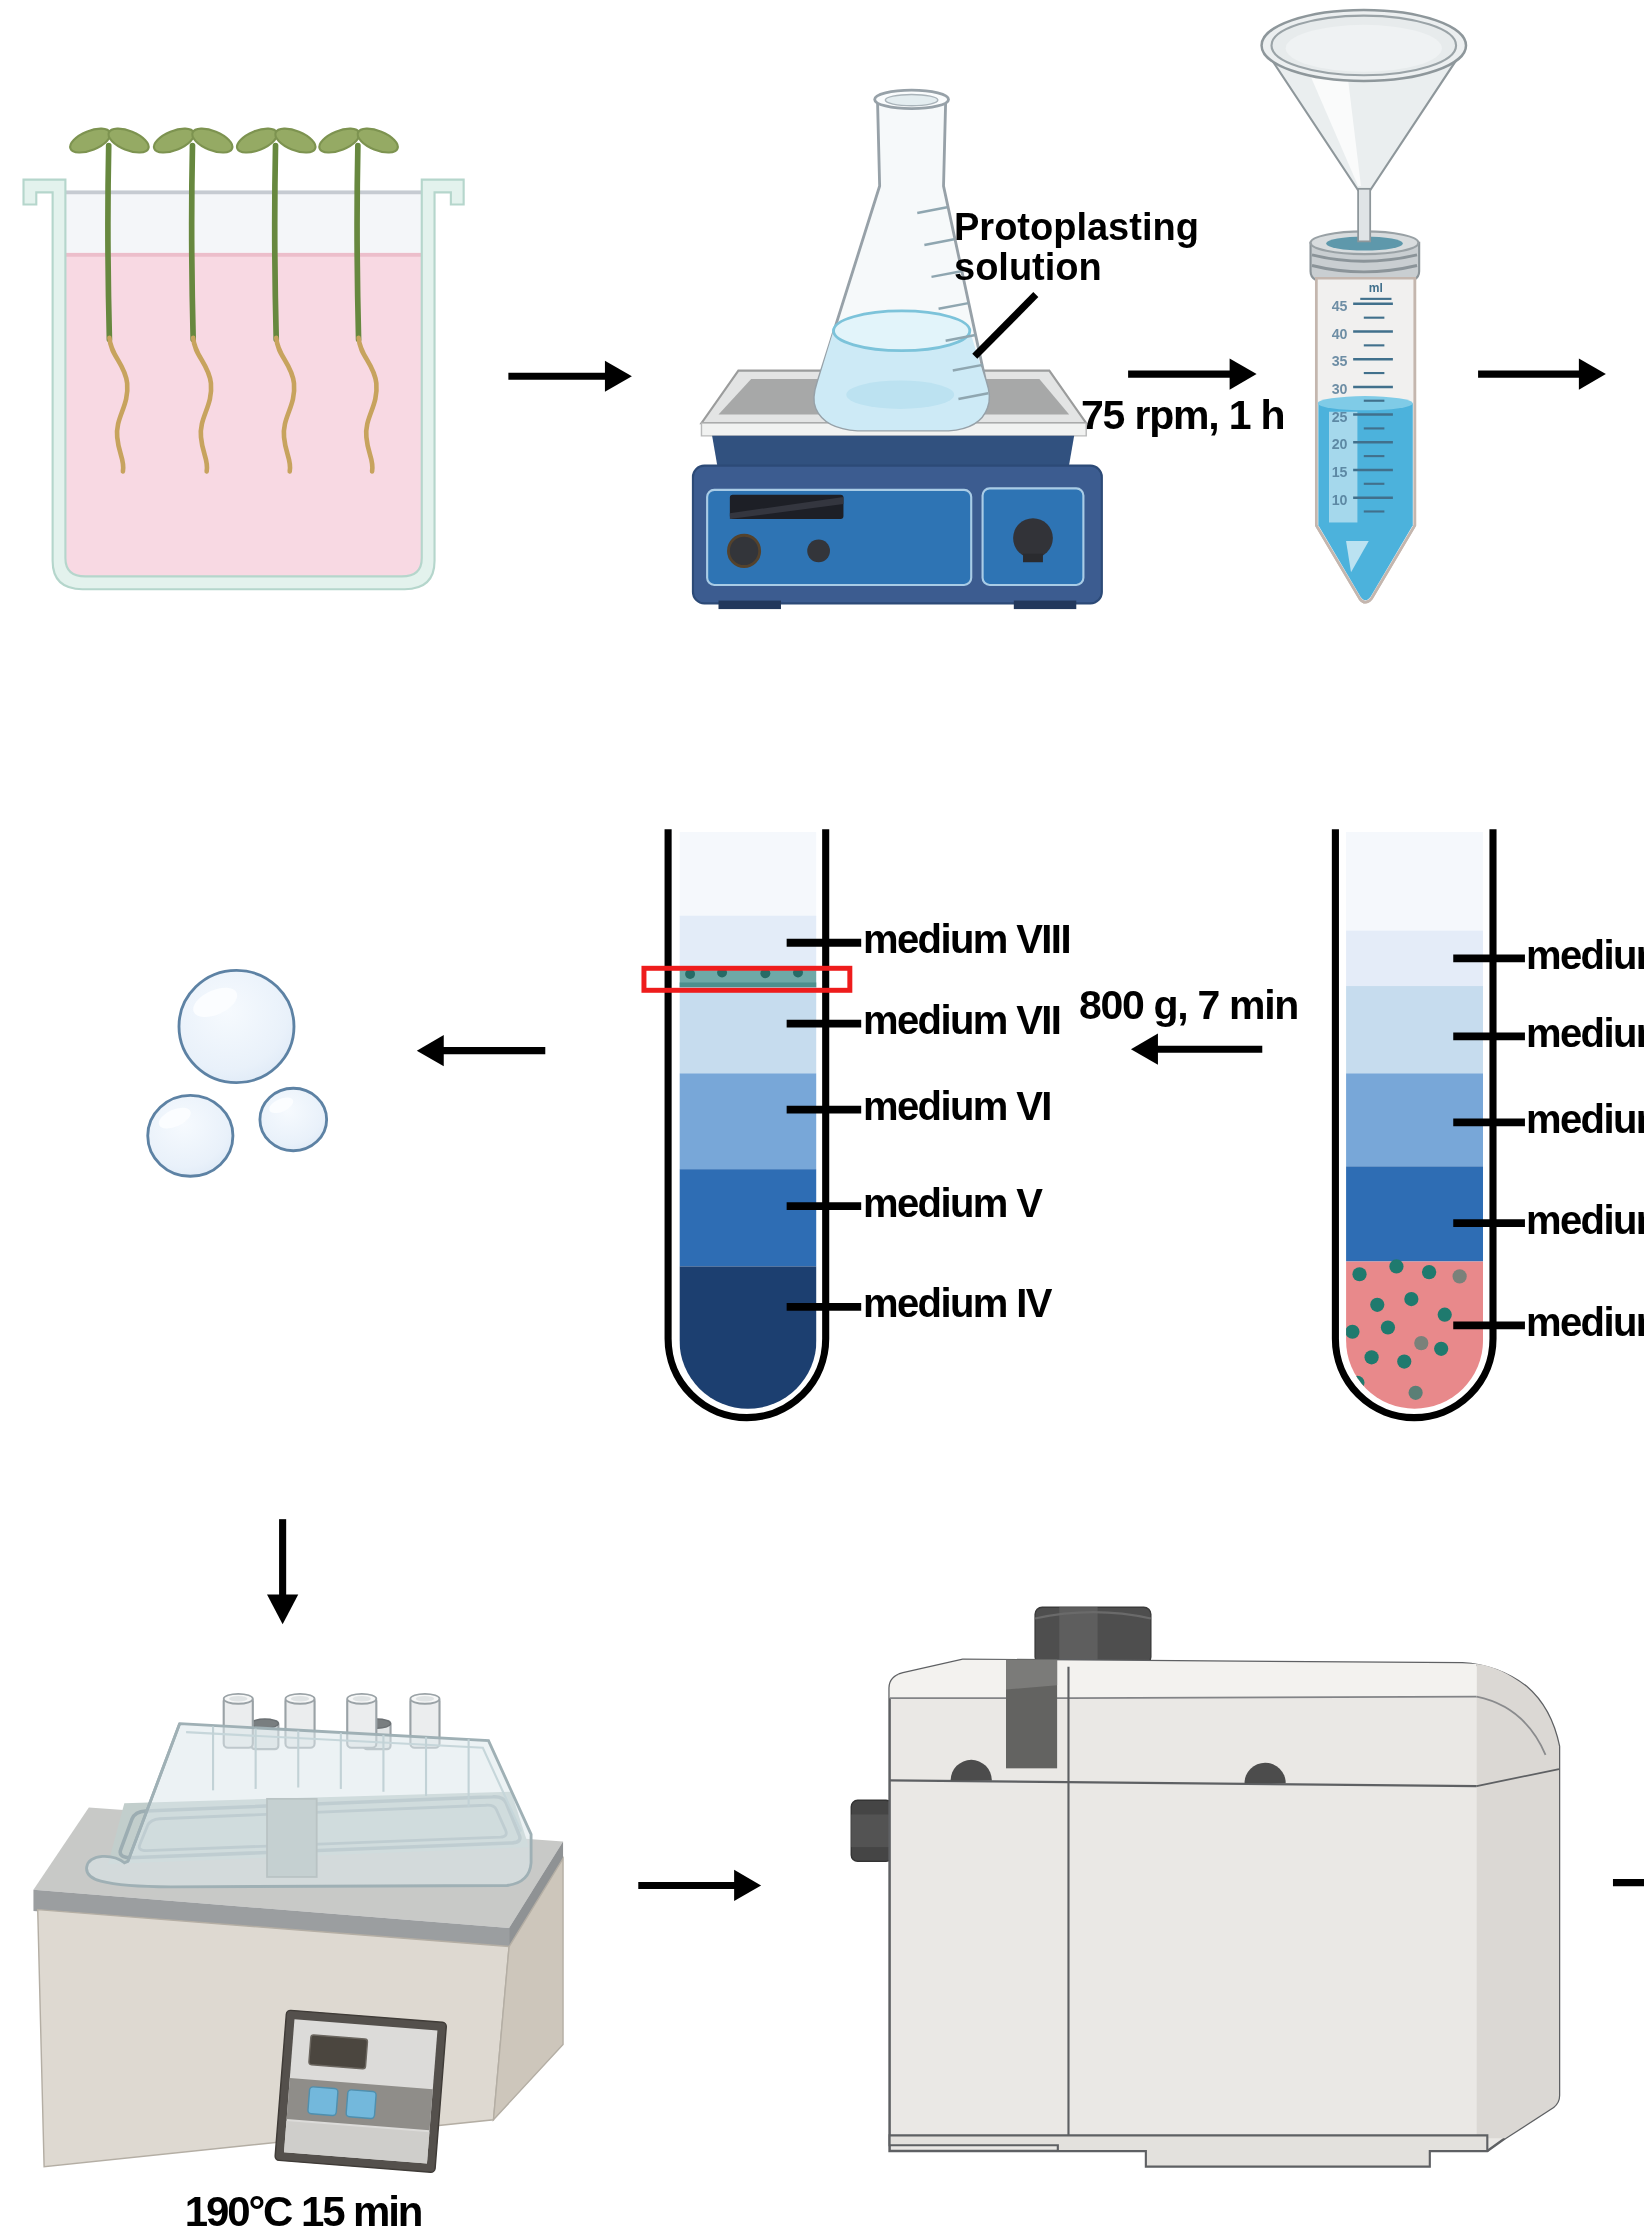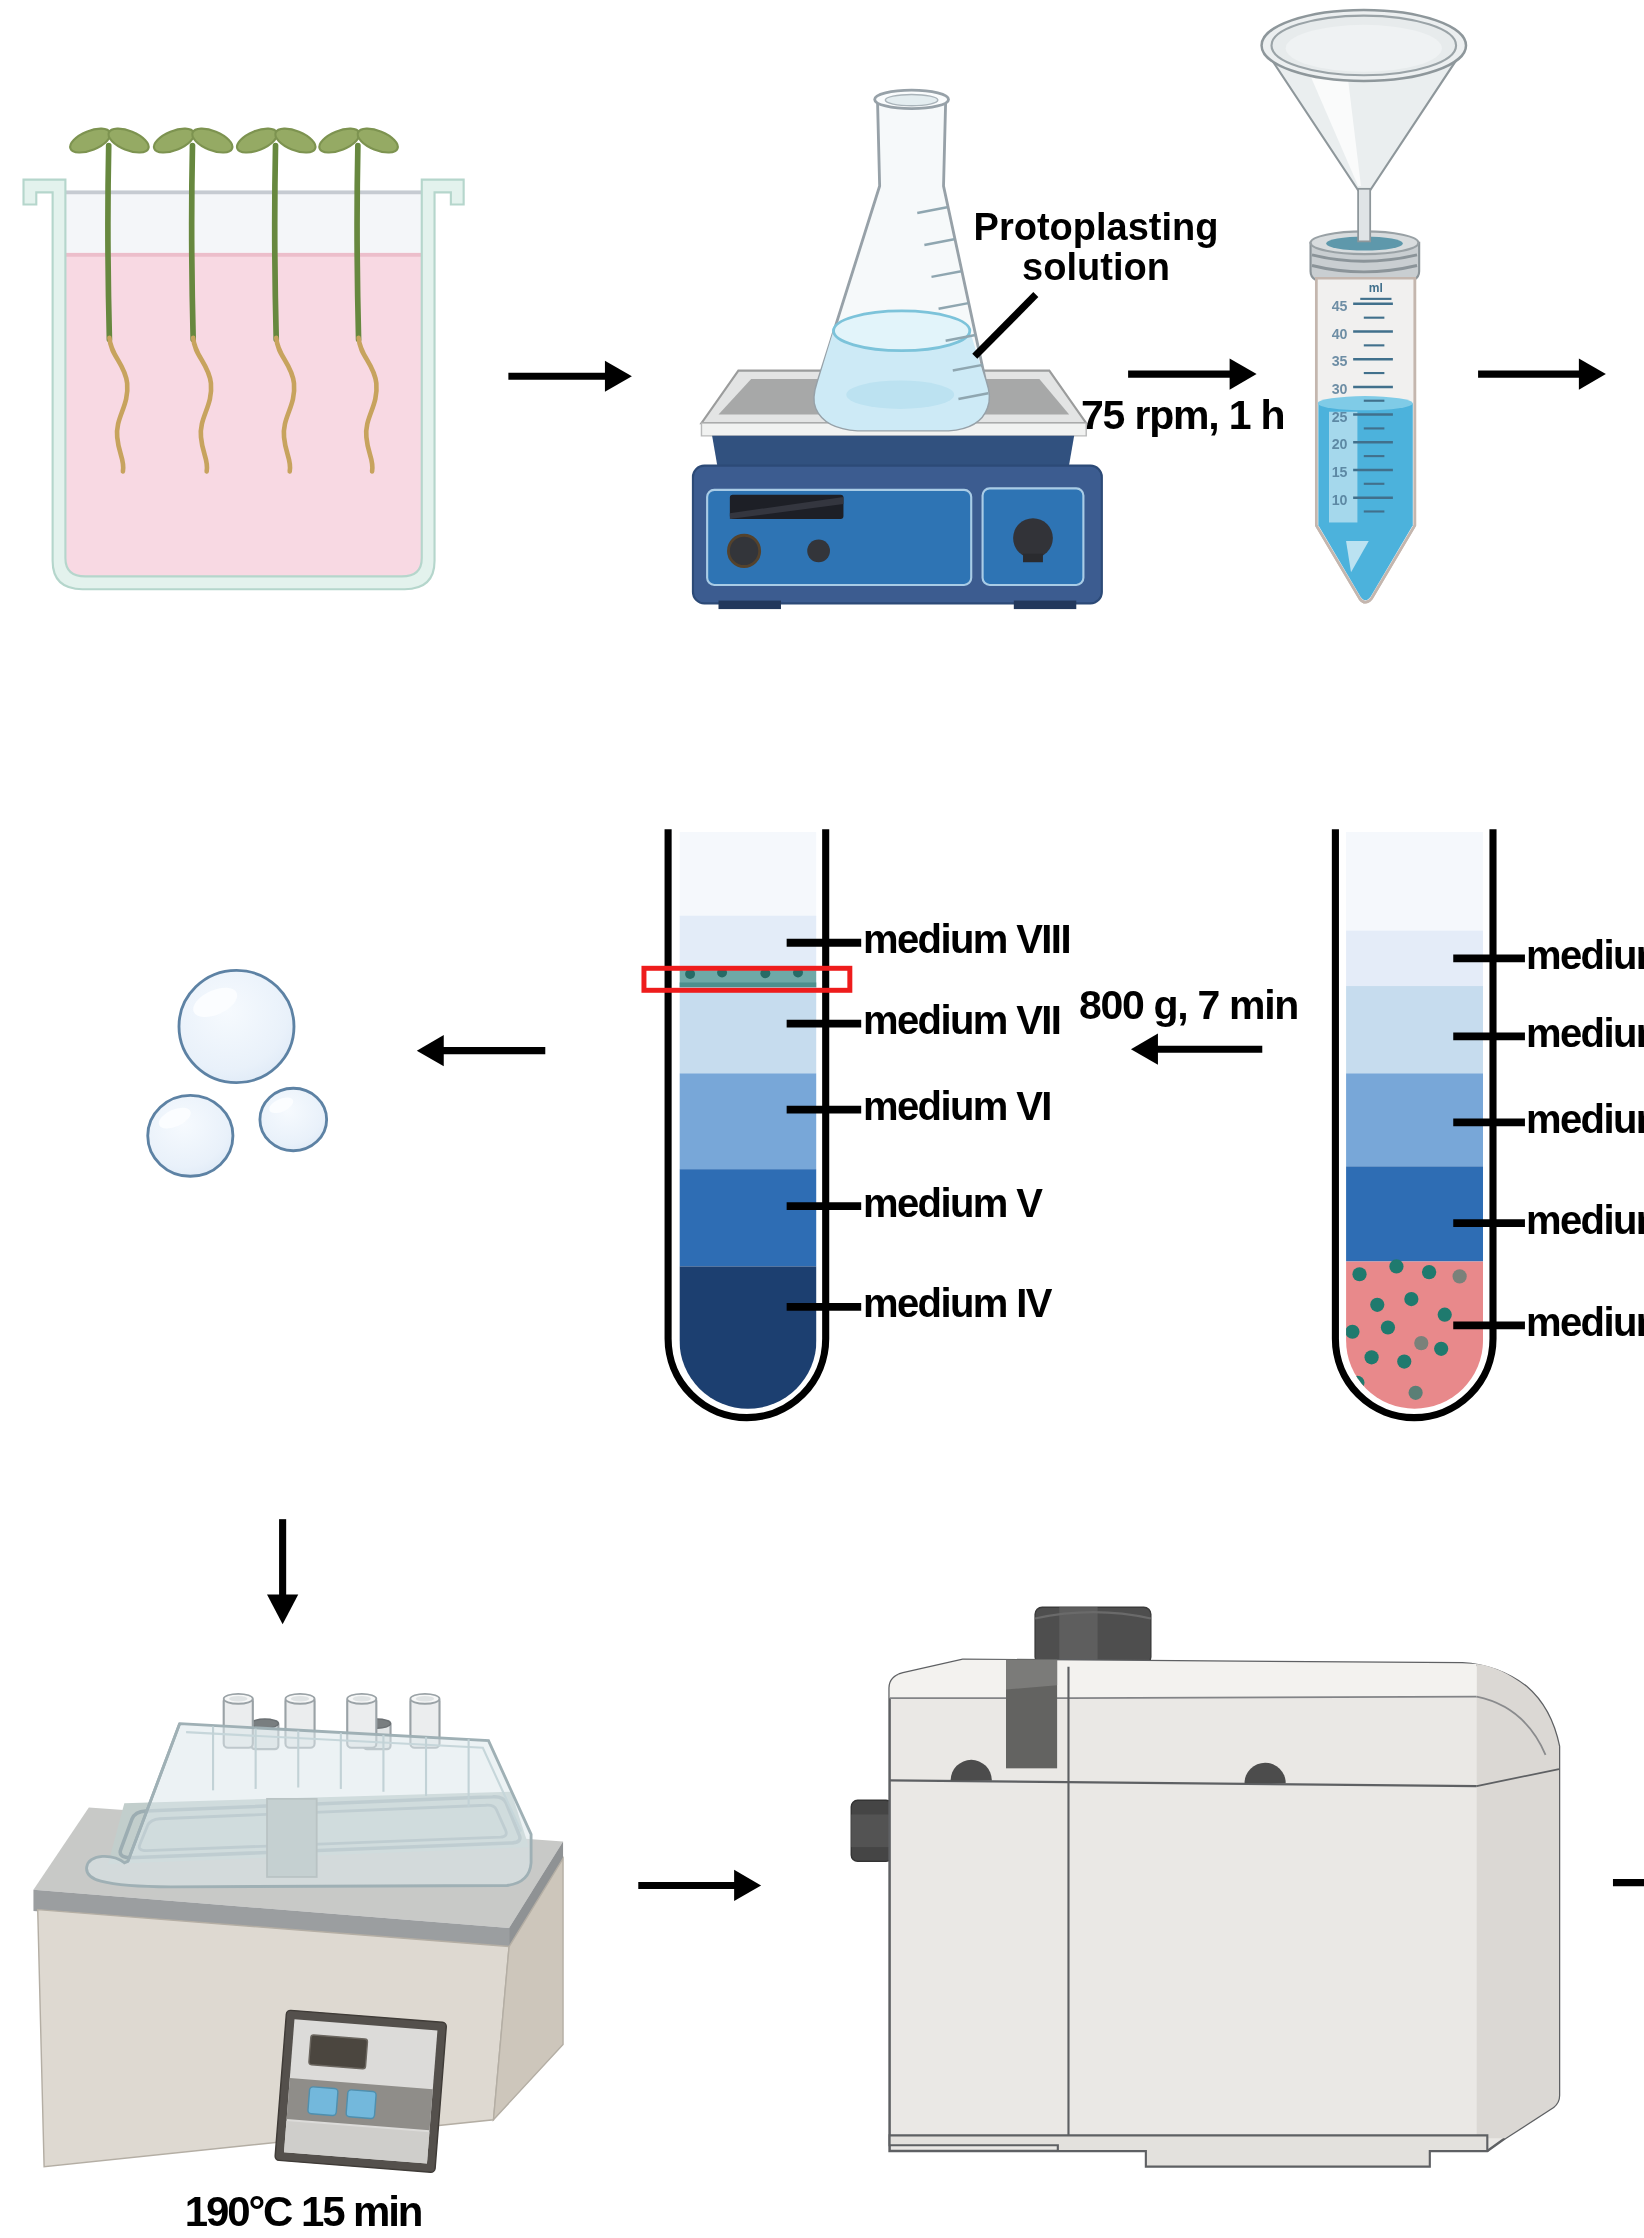--- a/index.html
+++ b/index.html
@@ -1,19 +1,19 @@
 <!DOCTYPE html>
 <html style="font-size:11.4px"><head>
 <meta charset="utf-8">
 <style>
   html,body{margin:0;padding:0;width:1645px;height:2239px;overflow:hidden;background:#ffffff;}
   #canvas{position:relative;width:1645px;height:2239px;background:#ffffff;font-family:"Liberation Sans",sans-serif;}
   #scene{position:absolute;left:0;top:0;}
   .lbl{position:absolute;font-weight:bold;color:#000;white-space:nowrap;}
-  .lbl-two{white-space:normal;text-align:center;}
+  .lbl-two{white-space:normal;}
   .medlbl{position:absolute;font-weight:bold;color:#000;font-size:40px;line-height:57px;letter-spacing:-1.6px;white-space:nowrap;}
 </style>
 </head>
 <body>
 
 <div id="canvas">
 <svg id="scene" width="1645" height="2239" viewBox="0 0 2317 3154">
 
   <g>
 

